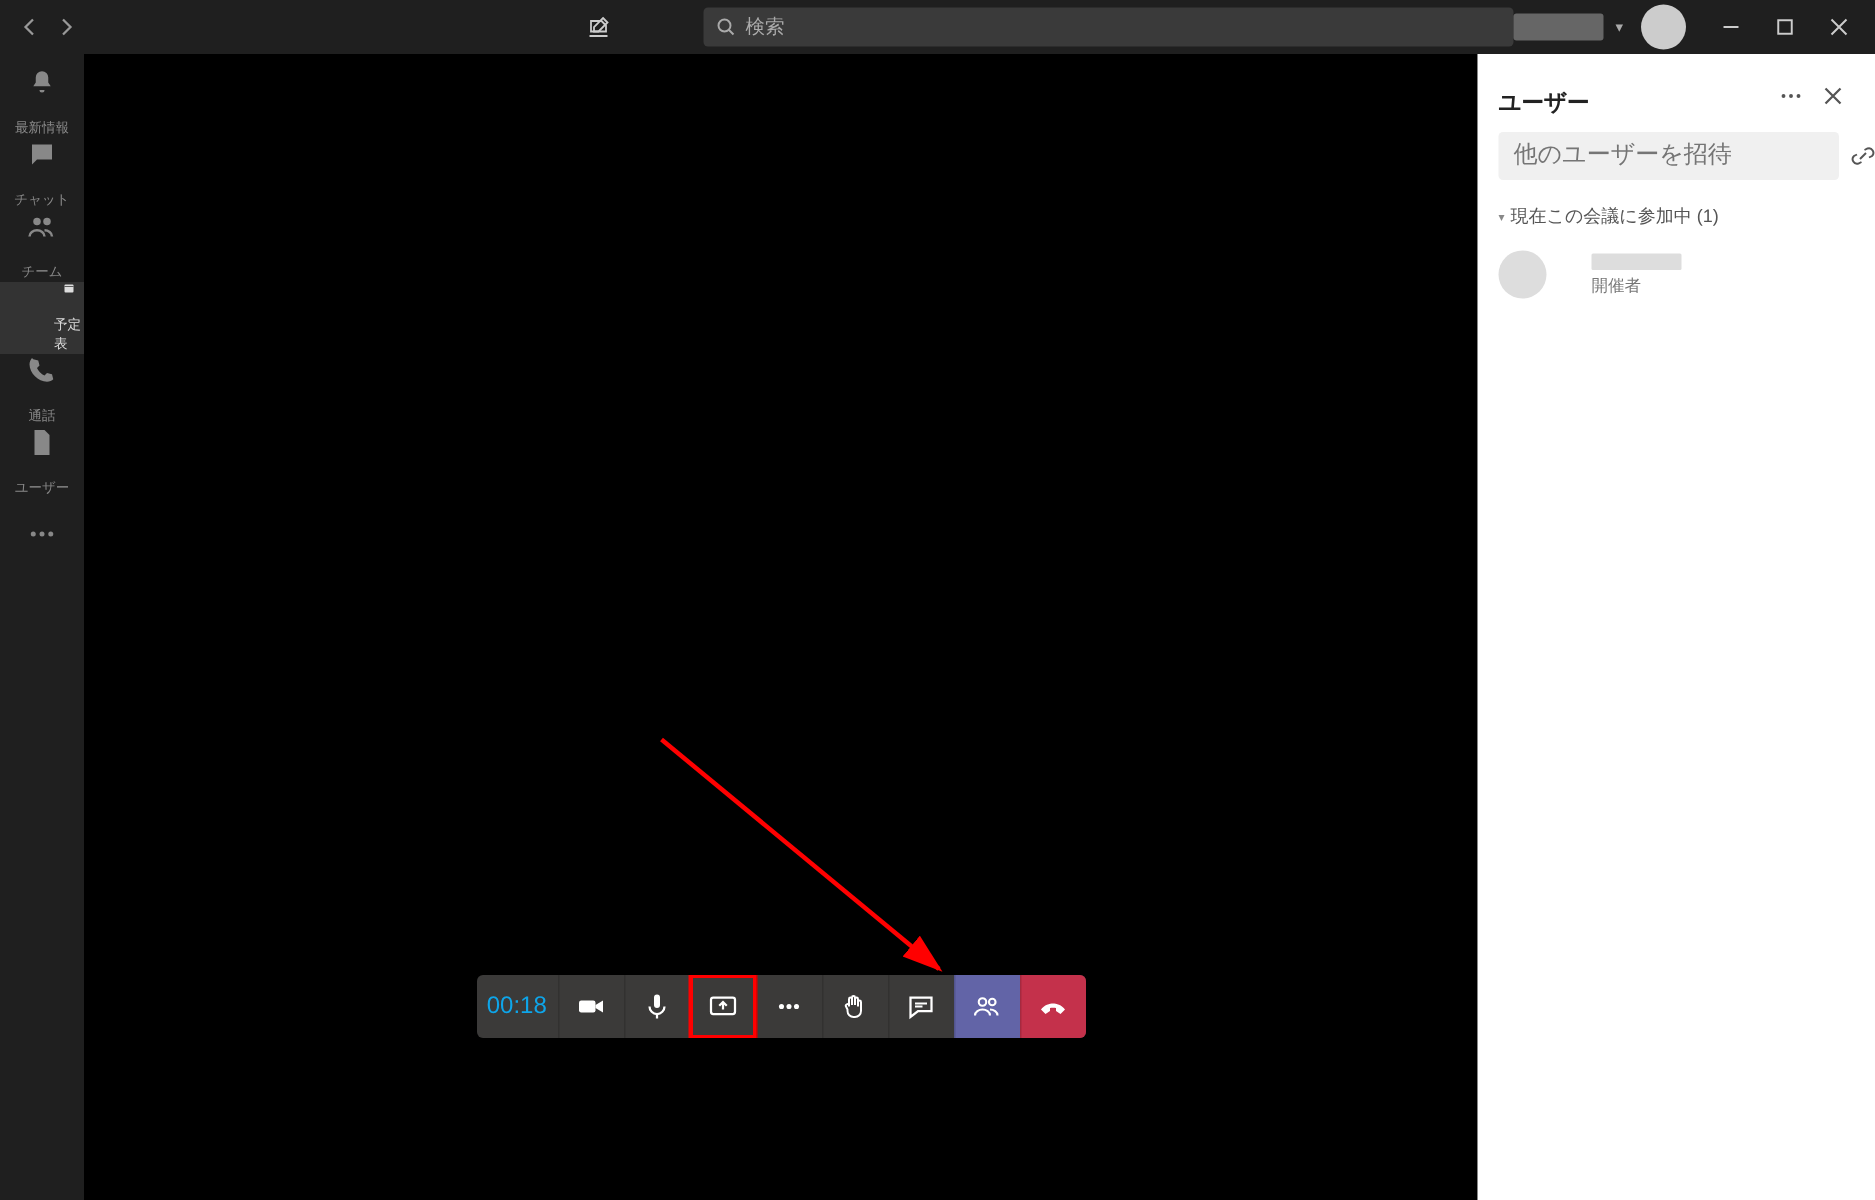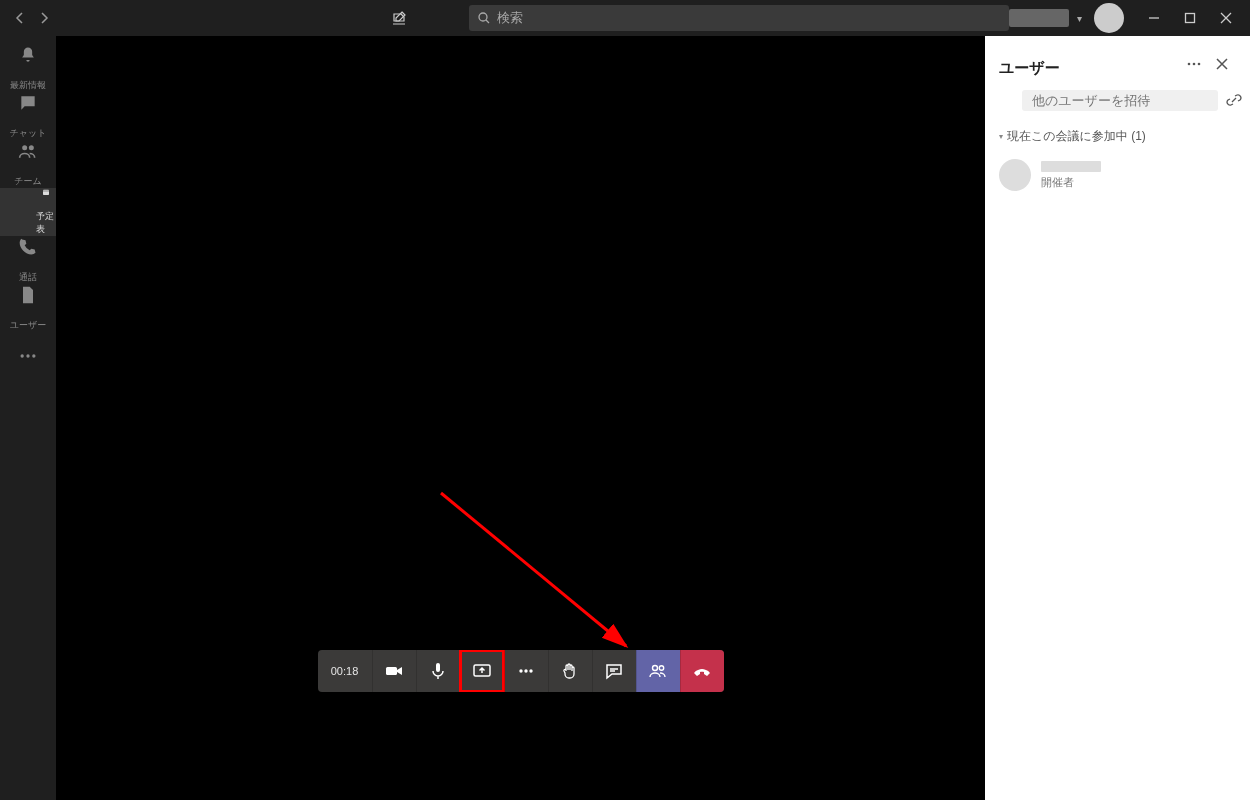--- a/index.html
+++ b/index.html
@@ -24,41 +24,41 @@
 .rail-item svg { width: 20px; height: 20px; }
 .rail-bottom { margin-top: auto; margin-bottom: 8px; }
 
 
 .main { position: absolute; left: 56px; top: 36px; bottom: 0; right: 265px; background: #000; }
 
 
 .meeting-bar { position: absolute; left: 50%; transform: translateX(-50%); bottom: 108px; display: flex; height: 42px; background: #3b3a39; border-radius: 4px; overflow: hidden; }
 .mb-btn { width: 44px; height: 42px; display: flex; align-items: center; justify-content: center; color: #fff; cursor: pointer; border-left: 1px solid rgba(0,0,0,0.15); }
 .mb-btn:first-child { border-left: none; }
-.mb-timer { width: 54px; font-size: 11px; color: #e5e5e5; }
+.mb-timer { width: 54px; font-size: 16px; color: #0ea5e9; }
 .mb-btn.people { background: #6264a7; }
 .mb-btn.hangup { background: #c4314b; width: 44px; }
 .mb-btn.highlighted { outline: 3px solid #ff0000; outline-offset: -2px; }
 
 
 .annotation-arrow { position: absolute; pointer-events: none; }
 
 
 .right-panel { position: absolute; right: 0; top: 36px; bottom: 0; width: 265px; background: #fff; color: #222; display: flex; flex-direction: column; }
 .rp-header { display: flex; align-items: flex-end; padding: 14px 14px 10px; }
 .rp-title { font-size: 15px; font-weight: 600; flex: 1; }
 .rp-icon-btn { width: 28px; height: 28px; display: flex; align-items: center; justify-content: center; color: #555; cursor: pointer; }
 .rp-invite-row { display: flex; align-items: center; padding: 0 14px 10px; gap: 8px; }
-.rp-invite { flex: 1; height: 21px; background: #f0f0f0; border: none; border-radius: 3px; padding: 0 10px; font-size: 13px; color: #555; margin-left: 23px; }
+.rp-invite { flex: 1; height: 32px; background: #f0f0f0; border: none; border-radius: 3px; padding: 0 10px; font-size: 16px; color: #555; }
 .rp-link { width: 24px; height: 24px; display: flex; align-items: center; justify-content: center; color: #555; cursor: pointer; }
 .rp-section { padding: 6px 14px; font-size: 12px; color: #555; display: flex; align-items: center; gap: 4px; cursor: pointer; }
 .rp-section .caret { font-size: 8px; color: #888; }
 .participant { display: flex; align-items: center; padding: 8px 14px; gap: 10px; }
 .p-avatar { width: 32px; height: 32px; border-radius: 50%; background: #ddd; }
-.p-info { display: flex; flex-direction: column; }
+.p-info { display: flex; flex-direction: column; margin-left: 20px; }
 .p-name { width: 60px; height: 11px; background: #ddd; border-radius: 1px; }
 .p-role { font-size: 11px; color: #777; margin-top: 3px; }
 </style>
 </head>
 <body>
 
 <div class="title-bar">
   <div class="nav-btn">
     <svg width="12" height="12" viewBox="0 0 12 12">
         <path d="M8 1L3 6l5 5" stroke="currentColor" stroke-width="1.5" fill="none"></path>

